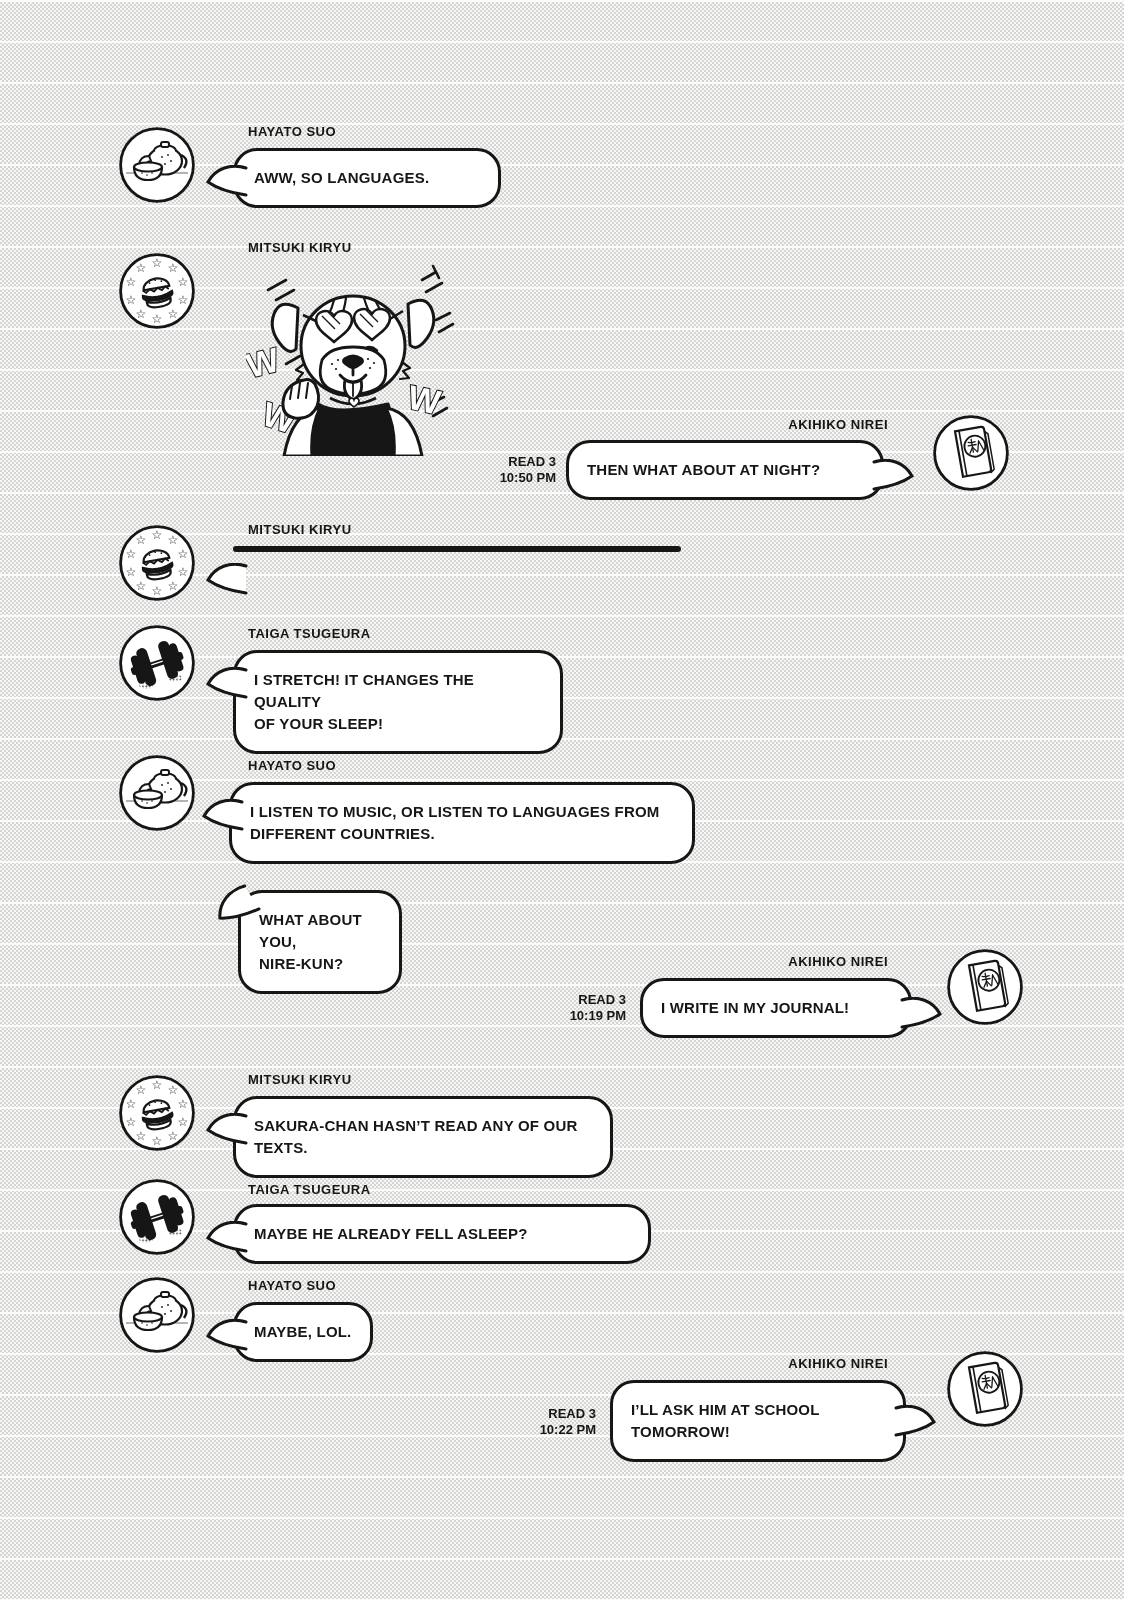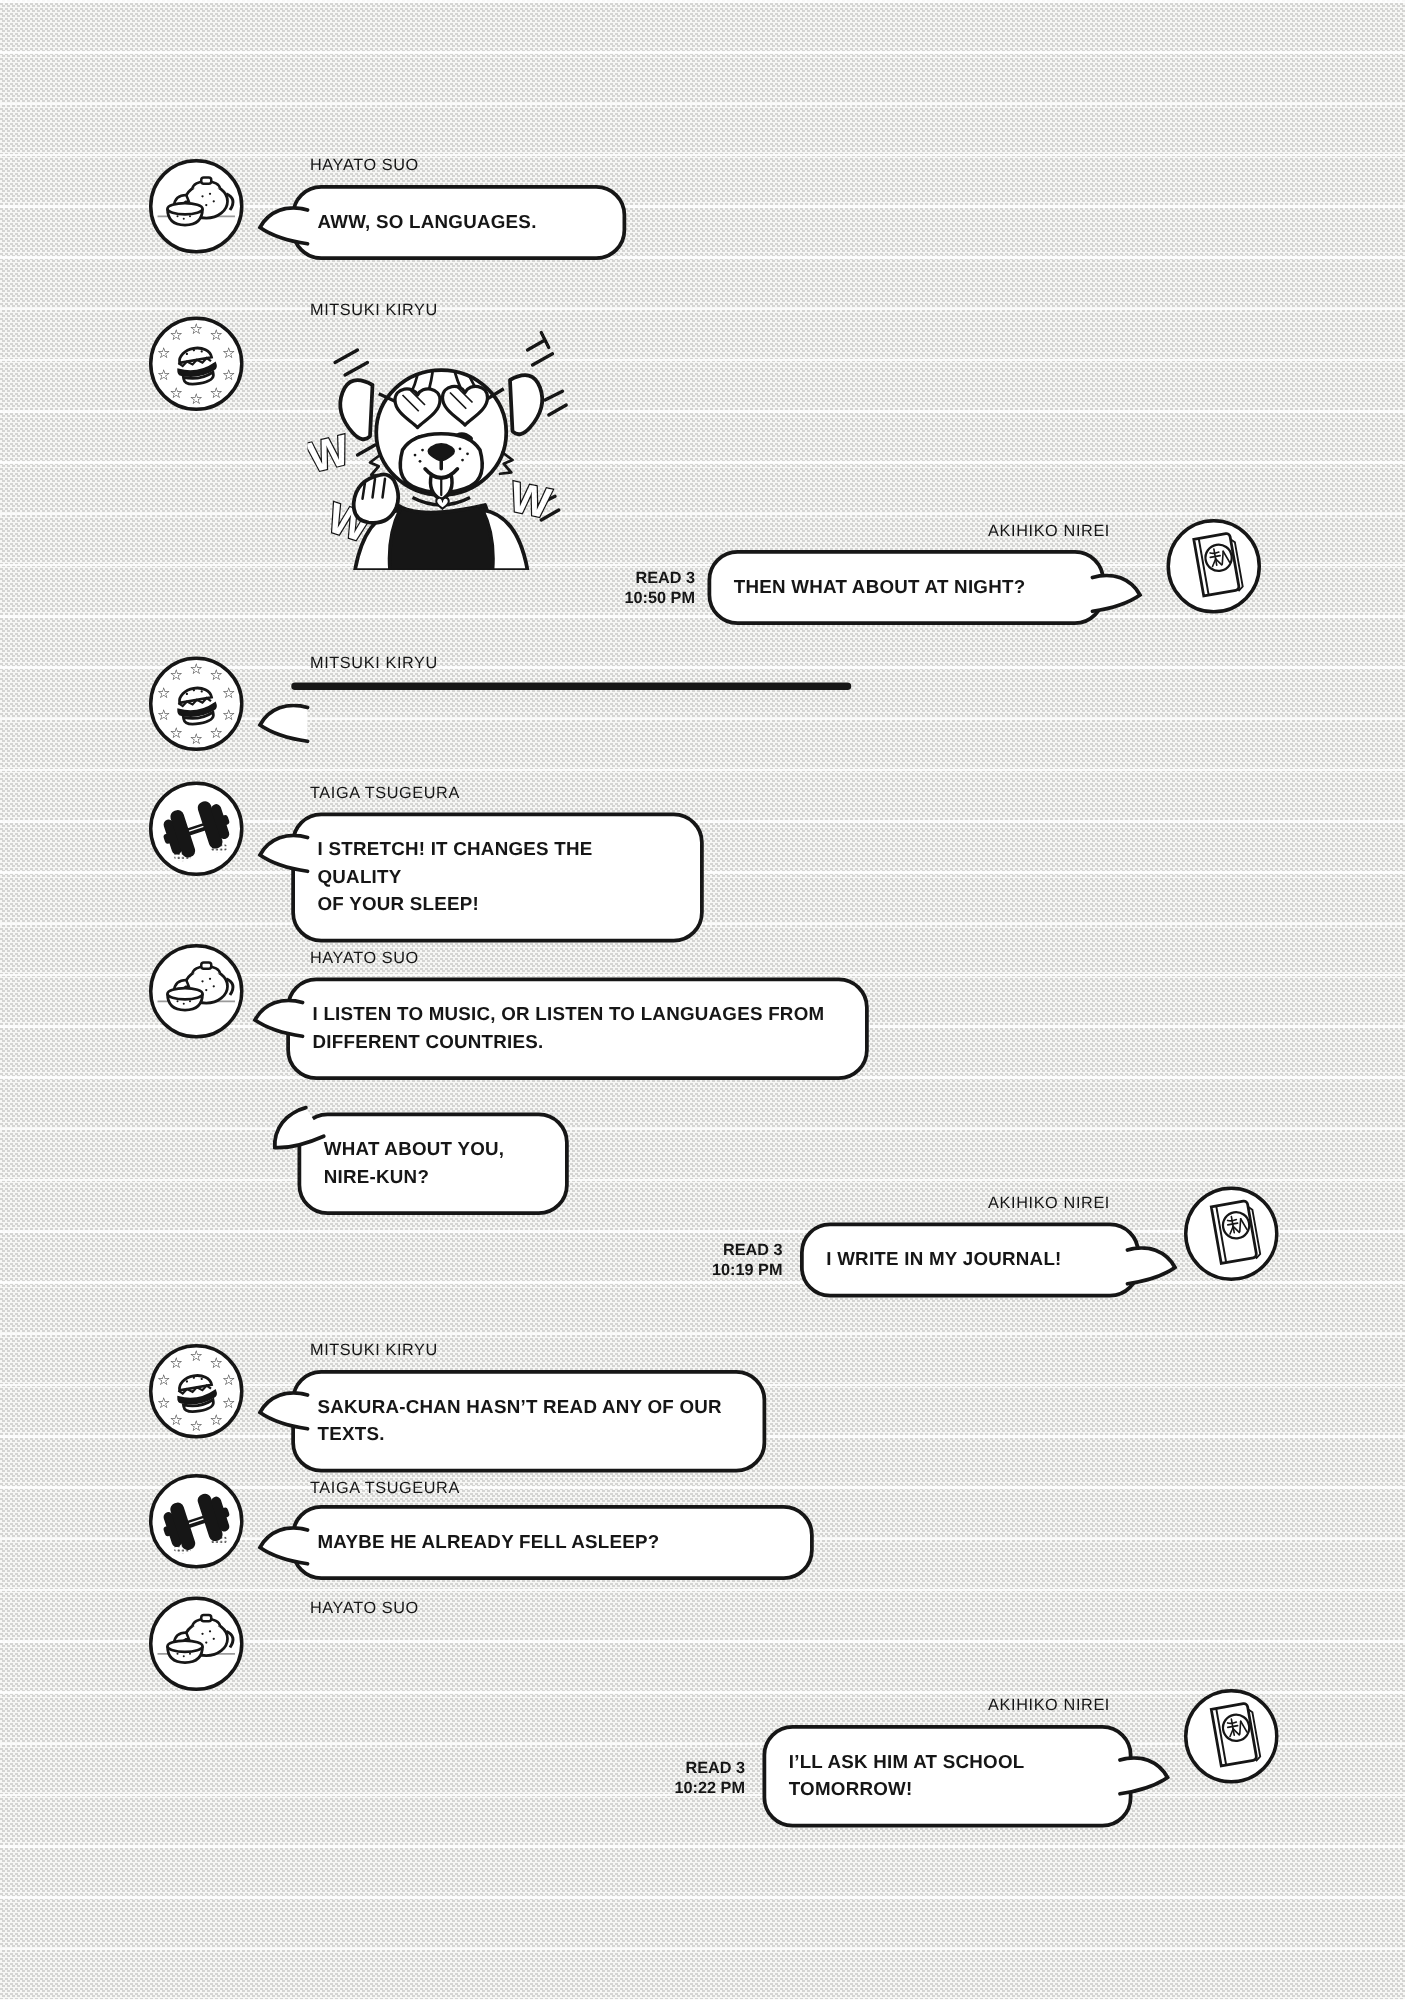--- a/index.html
+++ b/index.html
@@ -13,21 +13,21 @@
     color:#161616;
     background-color:#f6f6f4;
     background-image:
       repeating-linear-gradient(180deg, rgba(255,255,255,.85) 0px, rgba(255,255,255,.85) 2px, rgba(255,255,255,0) 2px, rgba(255,255,255,0) 41px),
       conic-gradient(#d5d5d3 25%, #f7f7f5 25% 50%, #d5d5d3 50% 75%, #f7f7f5 75%);
     background-size:auto, 4px 4px;
   }
   .avatar { position:absolute; width:78px; height:78px; }
   .avatar svg { width:100%; height:100%; display:block; }
   .name {
-    position:absolute; font-size:13px; font-weight:normal; letter-spacing:.5px;
+    position:absolute; font-size:13px; font-weight:bold; letter-spacing:.5px;
     white-space:nowrap; color:#161616;
   }
   .name.r { text-align:right; }
   .bubble {
     position:absolute; background:#fff; border:3px solid #161616; border-radius:24px;
   }
   .btext {
     font-size:15px; font-weight:bold; line-height:22px; letter-spacing:.2px;
     padding:16px 18px; white-space:pre-line; color:#161616;
   }
@@ -289,21 +289,21 @@
   </div>
   <div class="name" style="left:248px;top:758px">HAYATO SUO</div>
   <div class="bubble" style="left:229px;top:782px;width:466px">
     <svg class="tail l" viewBox="0 0 42 34">
         <use href="#tailsym"></use>
       </svg>
     <div class="btext">I LISTEN TO MUSIC, OR LISTEN TO LANGUAGES FROM
 DIFFERENT COUNTRIES.</div>
   </div>
 
-  <div class="bubble" style="left:238px;top:890px;width:217px">
+  <div class="bubble" style="left:238px;top:890px;width:164px">
     <svg class="tail up" viewBox="0 0 42 34">
         <use href="#tailsym"></use>
       </svg>
     <div class="btext">WHAT ABOUT YOU,
 NIRE-KUN?</div>
   </div>
 
   <div class="name r" style="right:236px;top:954px">AKIHIKO NIREI</div>
   <div class="avatar" style="left:946px;top:948px">
     <svg viewBox="0 0 78 78">
@@ -347,20 +347,26 @@
       </svg>
     <div class="btext">MAYBE HE ALREADY FELL ASLEEP?</div>
   </div>
 
   <div class="avatar" style="left:118px;top:1276px">
     <svg viewBox="0 0 78 78">
         <use href="#av-teapot"></use>
       </svg>
   </div>
   <div class="name" style="left:248px;top:1278px">HAYATO SUO</div>
+  <div class="bubble" style="left:233px;top:1302px;width:140px">
+    <svg class="tail l" viewBox="0 0 42 34">
+        <use href="#tailsym"></use>
+      </svg>
+    <div class="btext">MAYBE, LOL.</div>
+  </div>
 
   <div class="name r" style="right:236px;top:1356px">AKIHIKO NIREI</div>
   <div class="avatar" style="left:946px;top:1350px">
     <svg viewBox="0 0 78 78">
         <use href="#av-journal"></use>
       </svg>
   </div>
   <div class="meta" style="right:528px;top:1406px">
     <div>READ 3</div>
     <div>10:22 PM</div>

